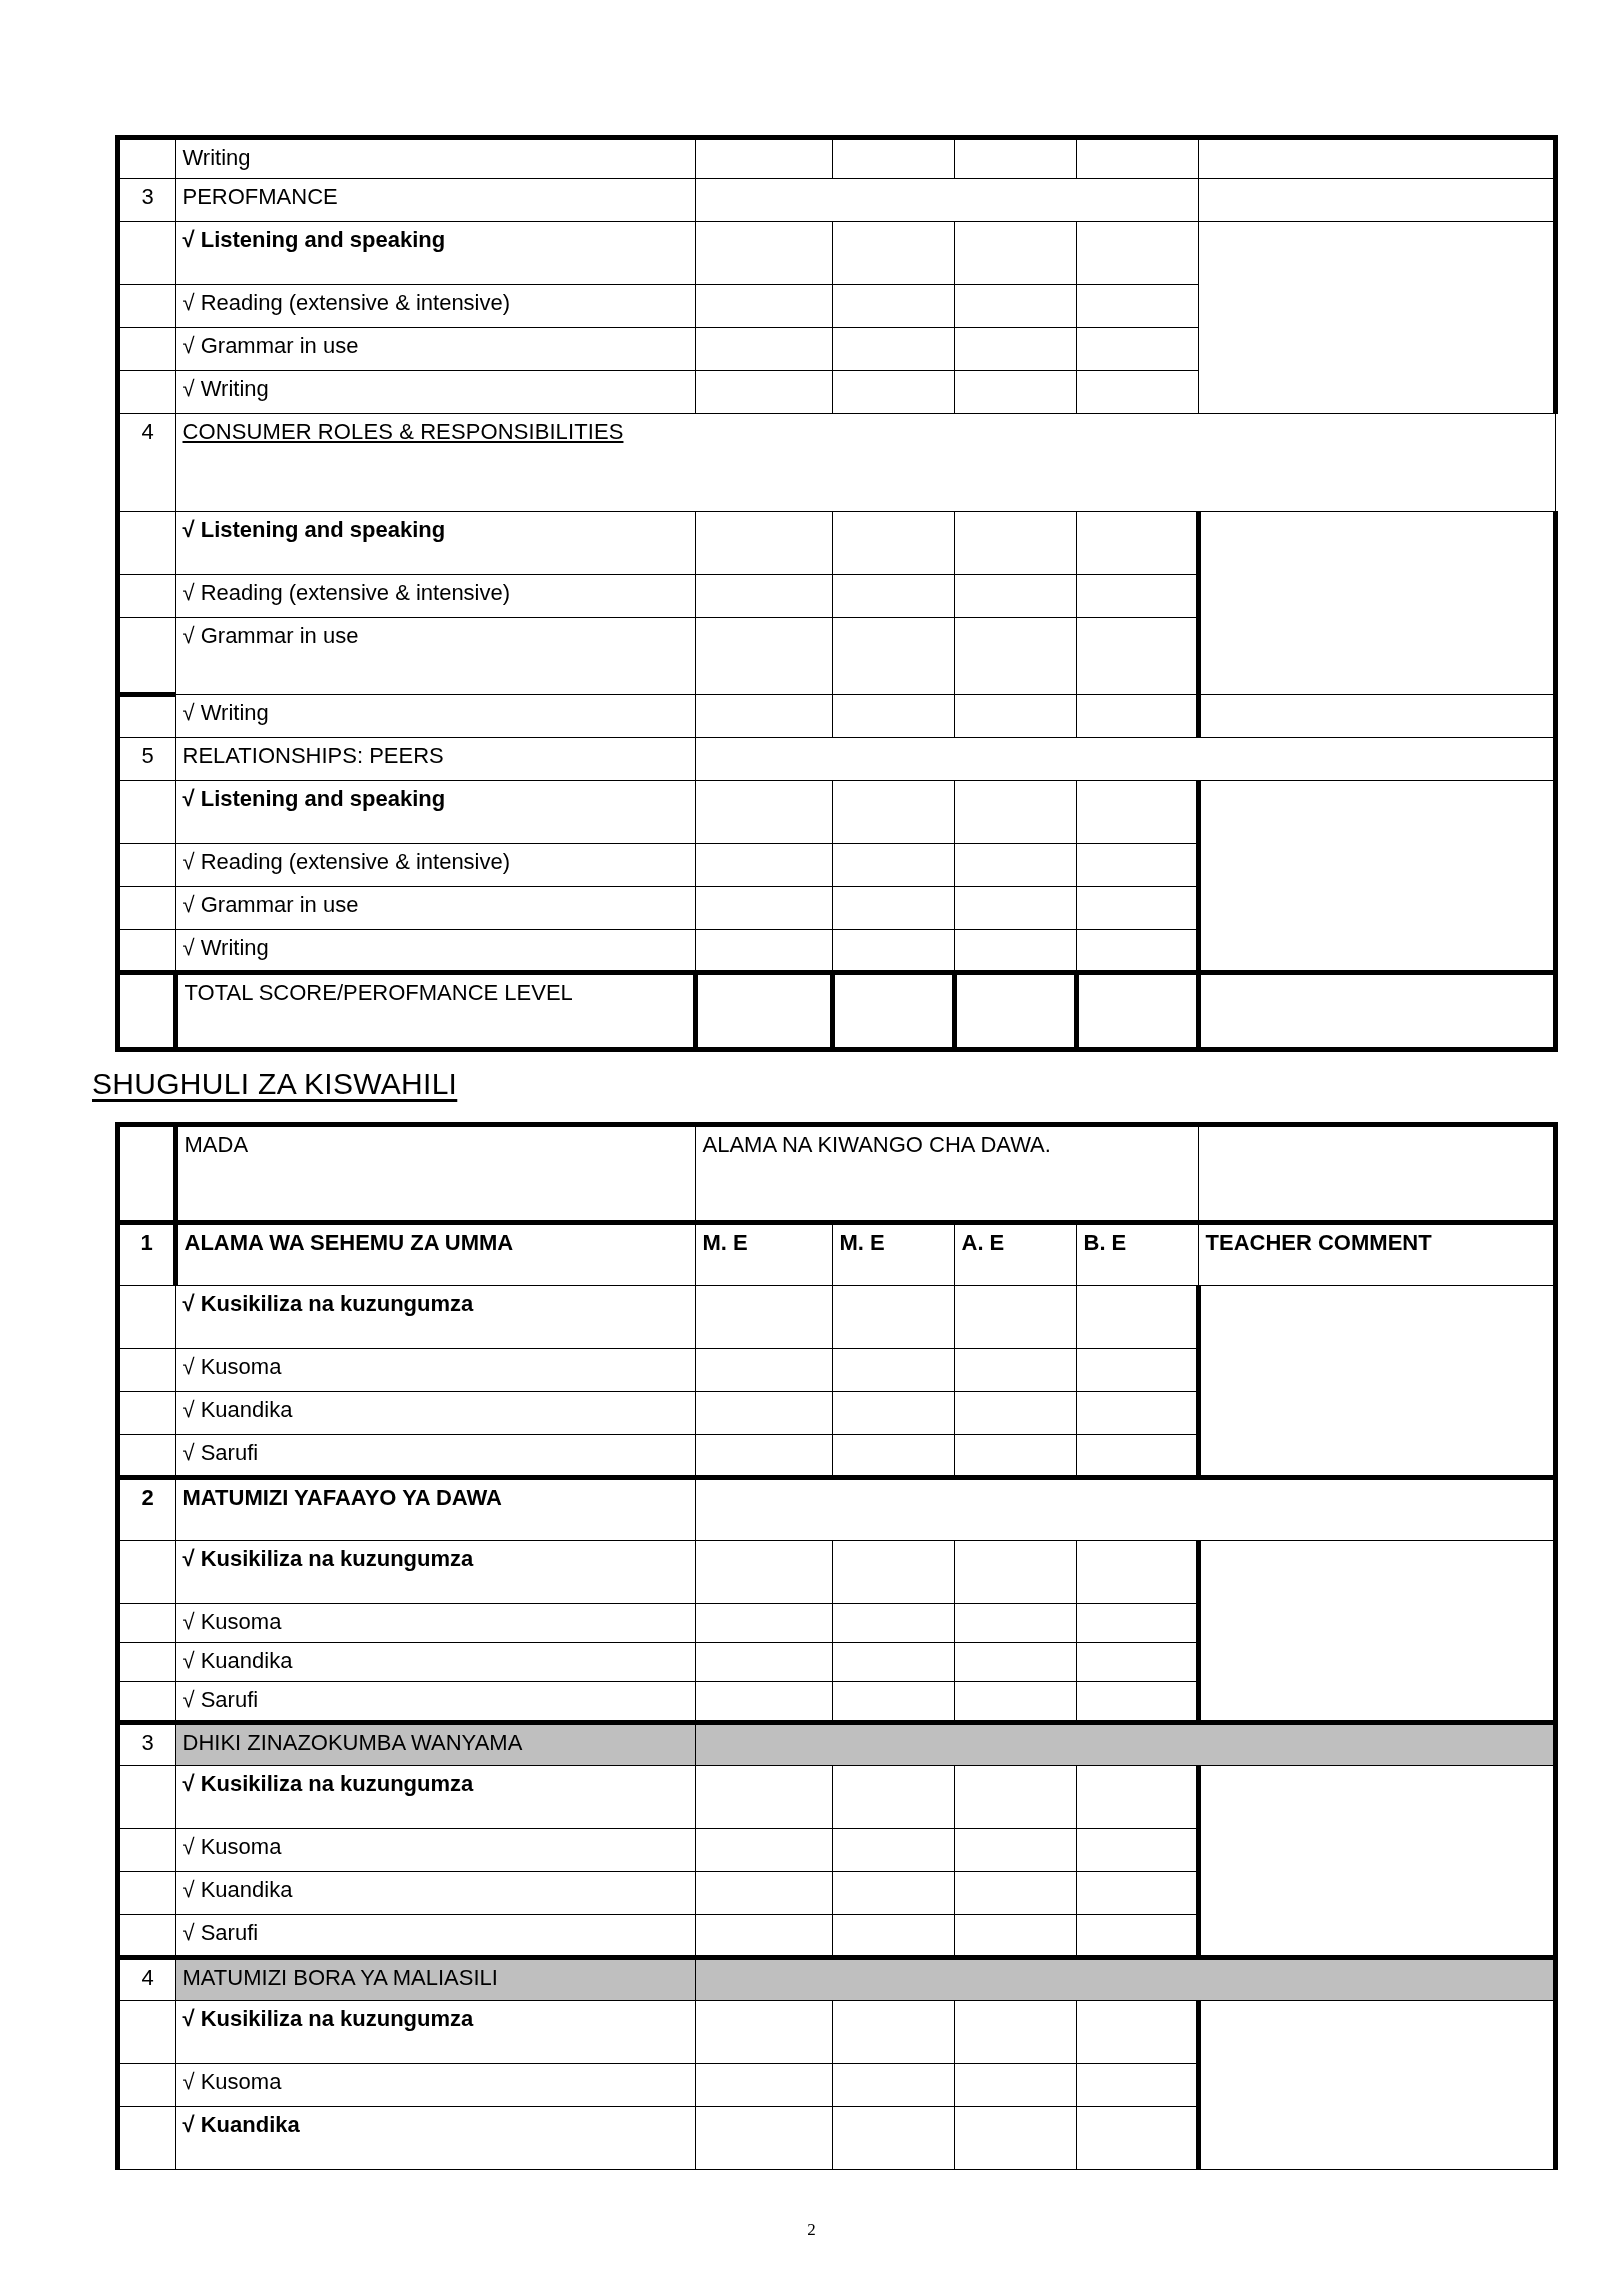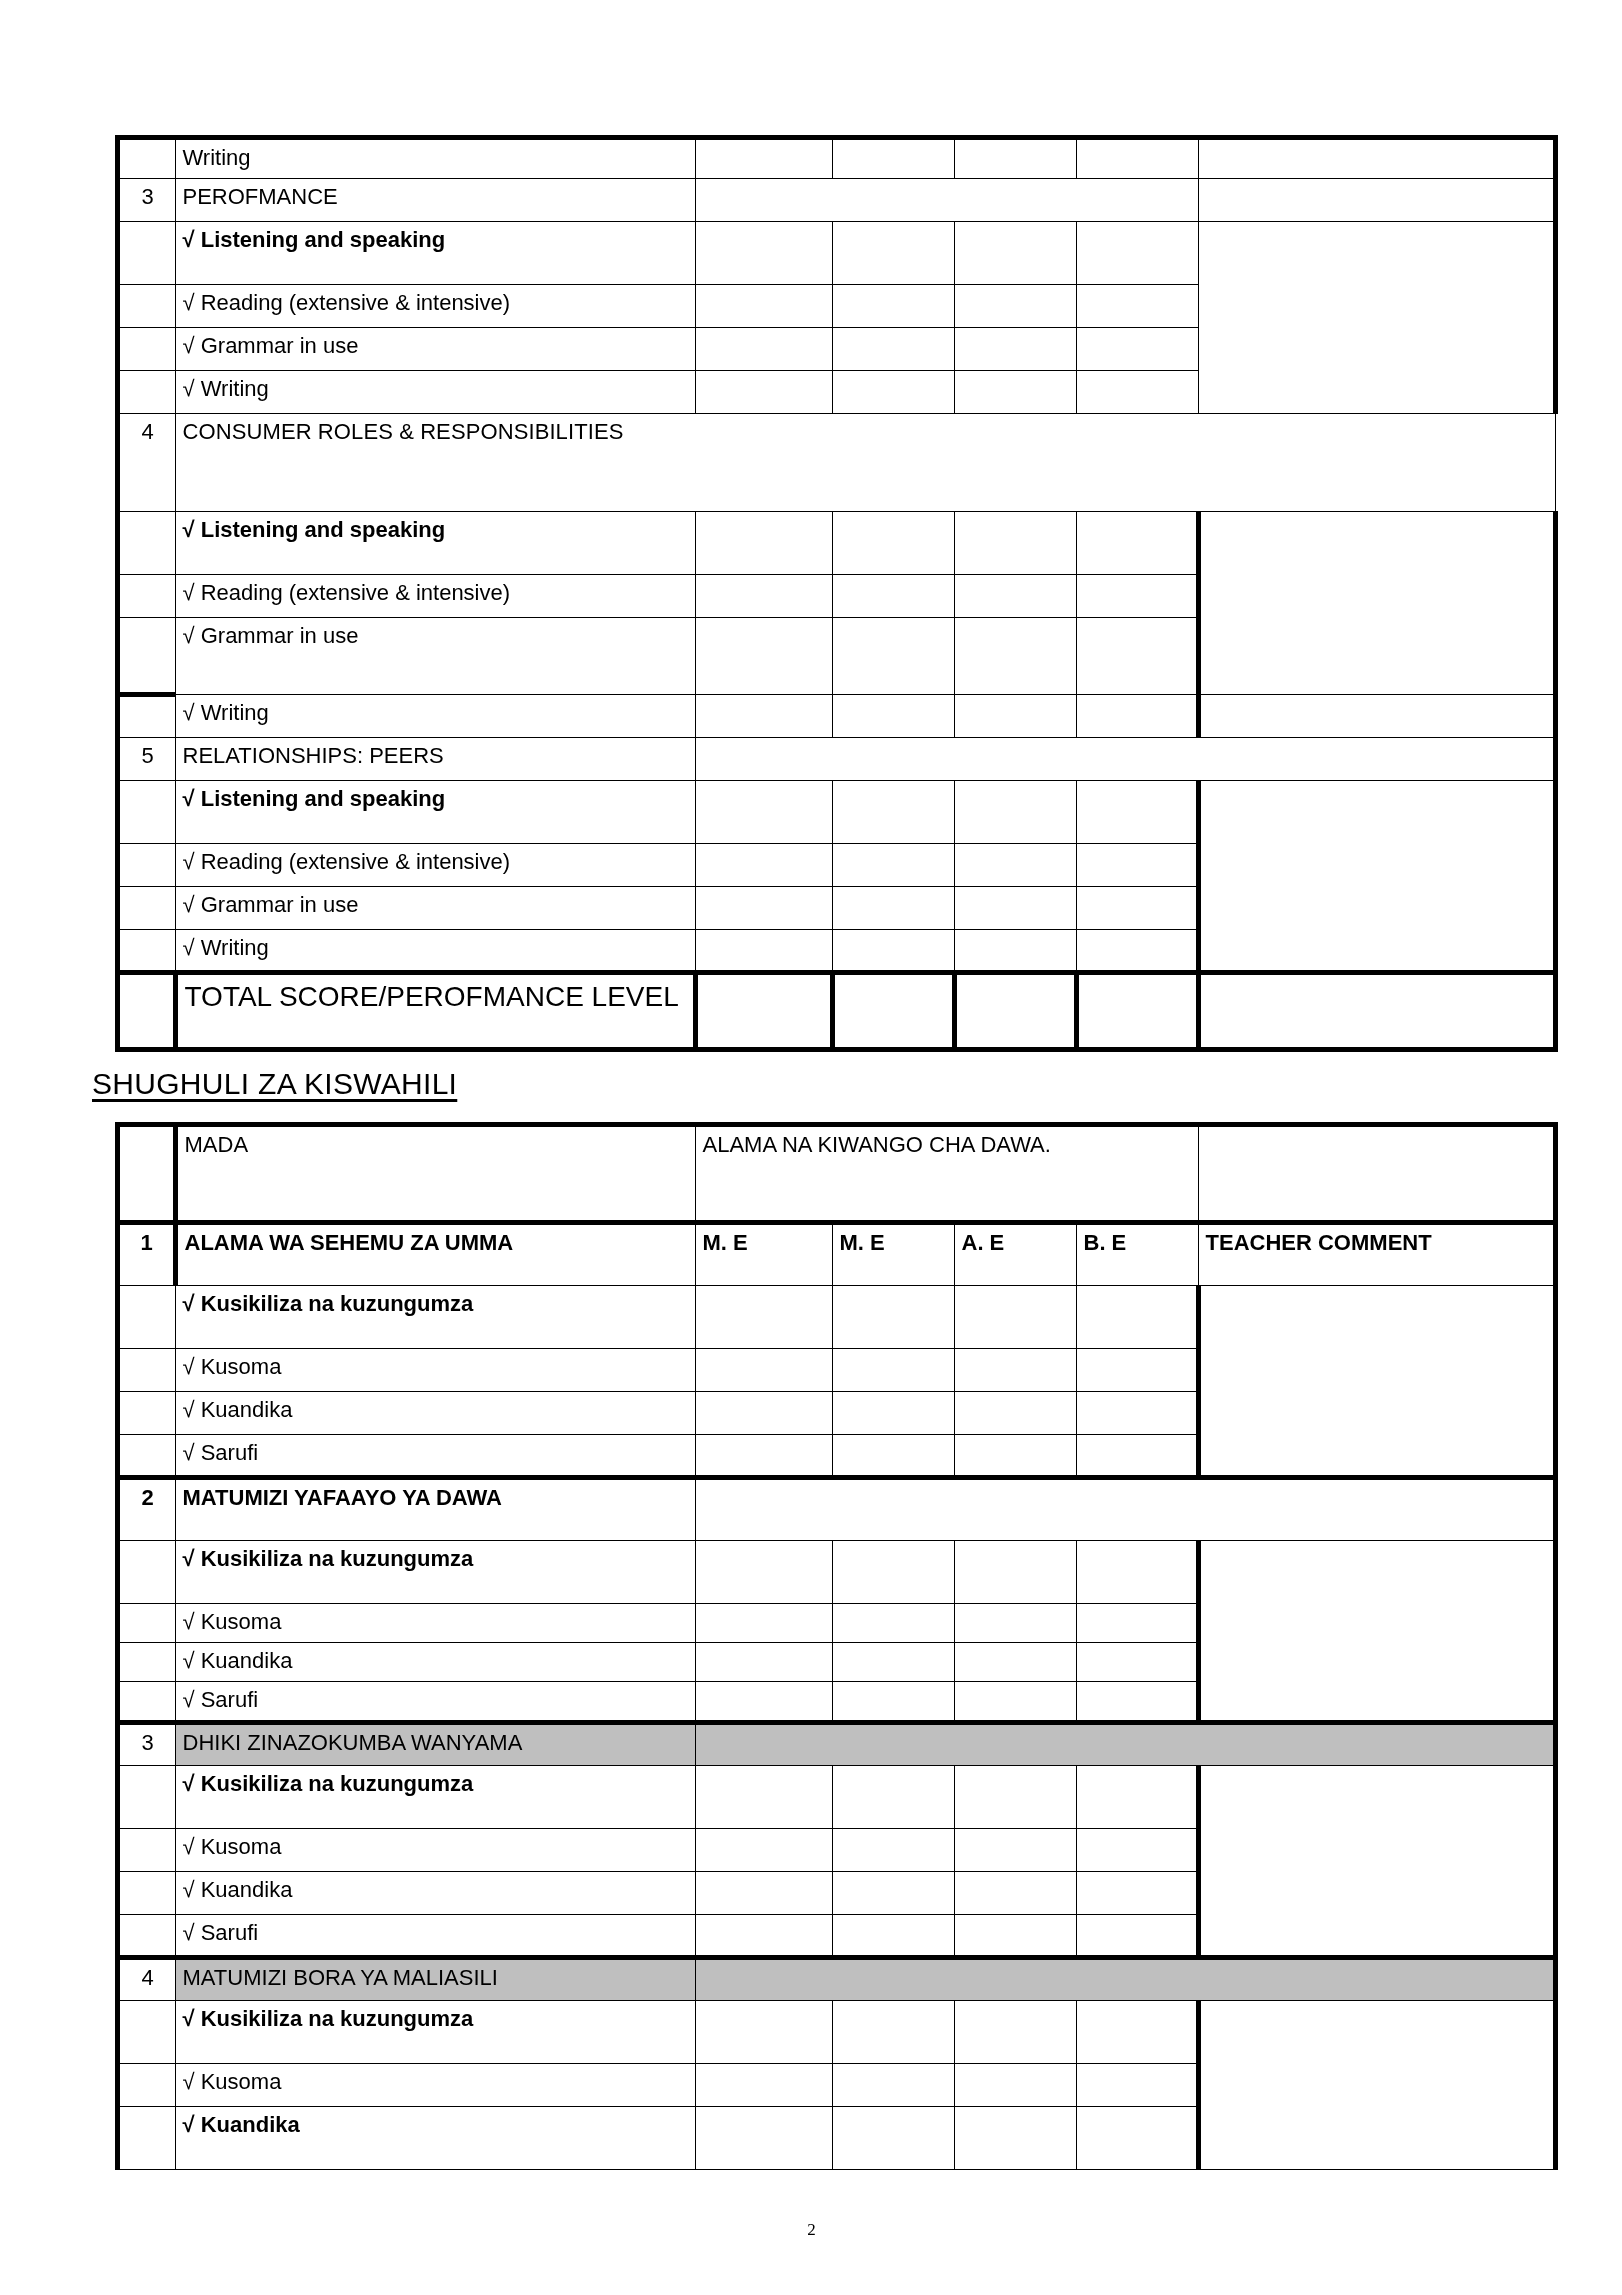--- a/index.html
+++ b/index.html
@@ -61,35 +61,35 @@
   .thick-left   { border-left-width: 5.9px !important; }
   .thick-right  { border-right-width: 5.9px !important; }
 
   .c-num      { width: 58px;  text-align: center; font-size: 23.6px; }
   .c-topic    { width: 520px; }
   .c-score    { width: 122px; }
   .c-score-l  { width: 137px; }
   .c-comment  { width: 357px; }
 
   .sub-item   { padding-left: 10.5px; white-space: nowrap; }
-  .topic-head { padding-left: 14.4px; letter-spacing: 0.1px; }
+  .topic-head { padding-left: 14.4px; letter-spacing: 0.1px; text-decoration: underline; }
   .topic-head-sp { padding-left: 19.6px; }
 
   .tall-1 { height: 43px; }
   .tall-2 { height: 63px; font-weight: bold; }
   .tall-3 { height: 77px; }
   .tall-4 { height: 98px; }
 
   .center { text-align: center; }
   .shaded { background: #bfbfbf !important; }
 
   .total-row td {
     border-top-width: 5.9px !important;
     border-bottom-width: 5.9px !important;
-    font-size: 28px;
+    font-size: 22px;
     margin-top: 36px;
   }
   .total-row .c-num { border-left-width: 5.9px !important; }
 
   
   #kiswahili-heading {
     position: absolute;
     left: 92px;
     top: 1067px;
     font-size: 30px;

